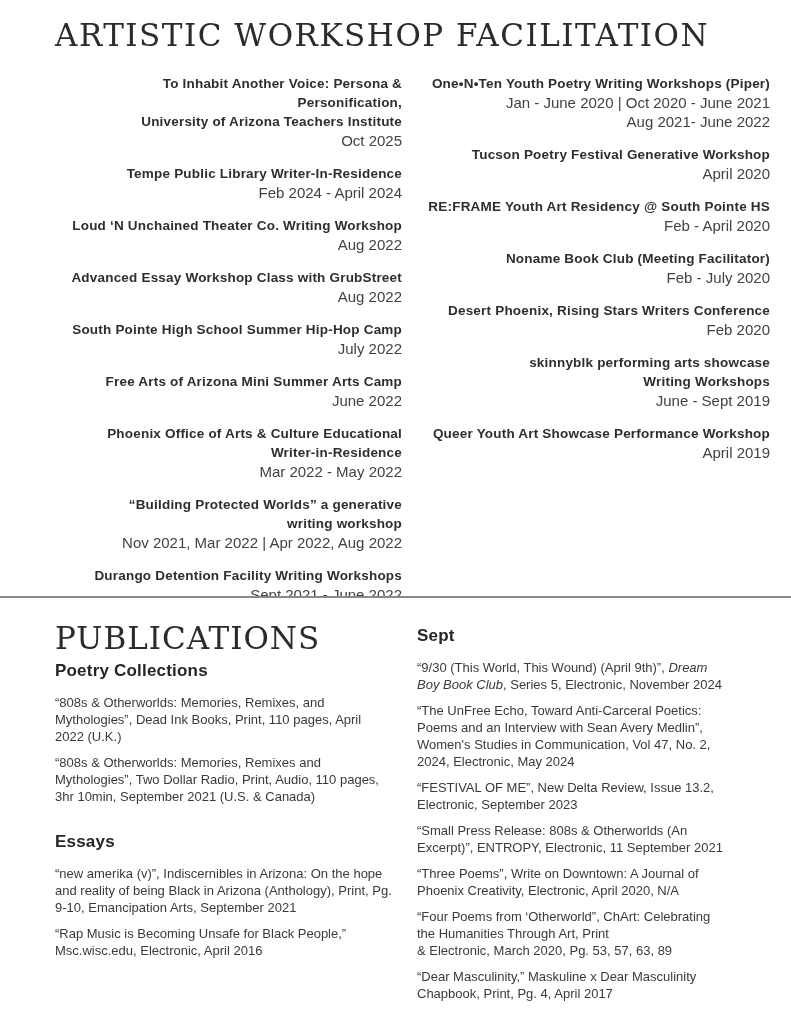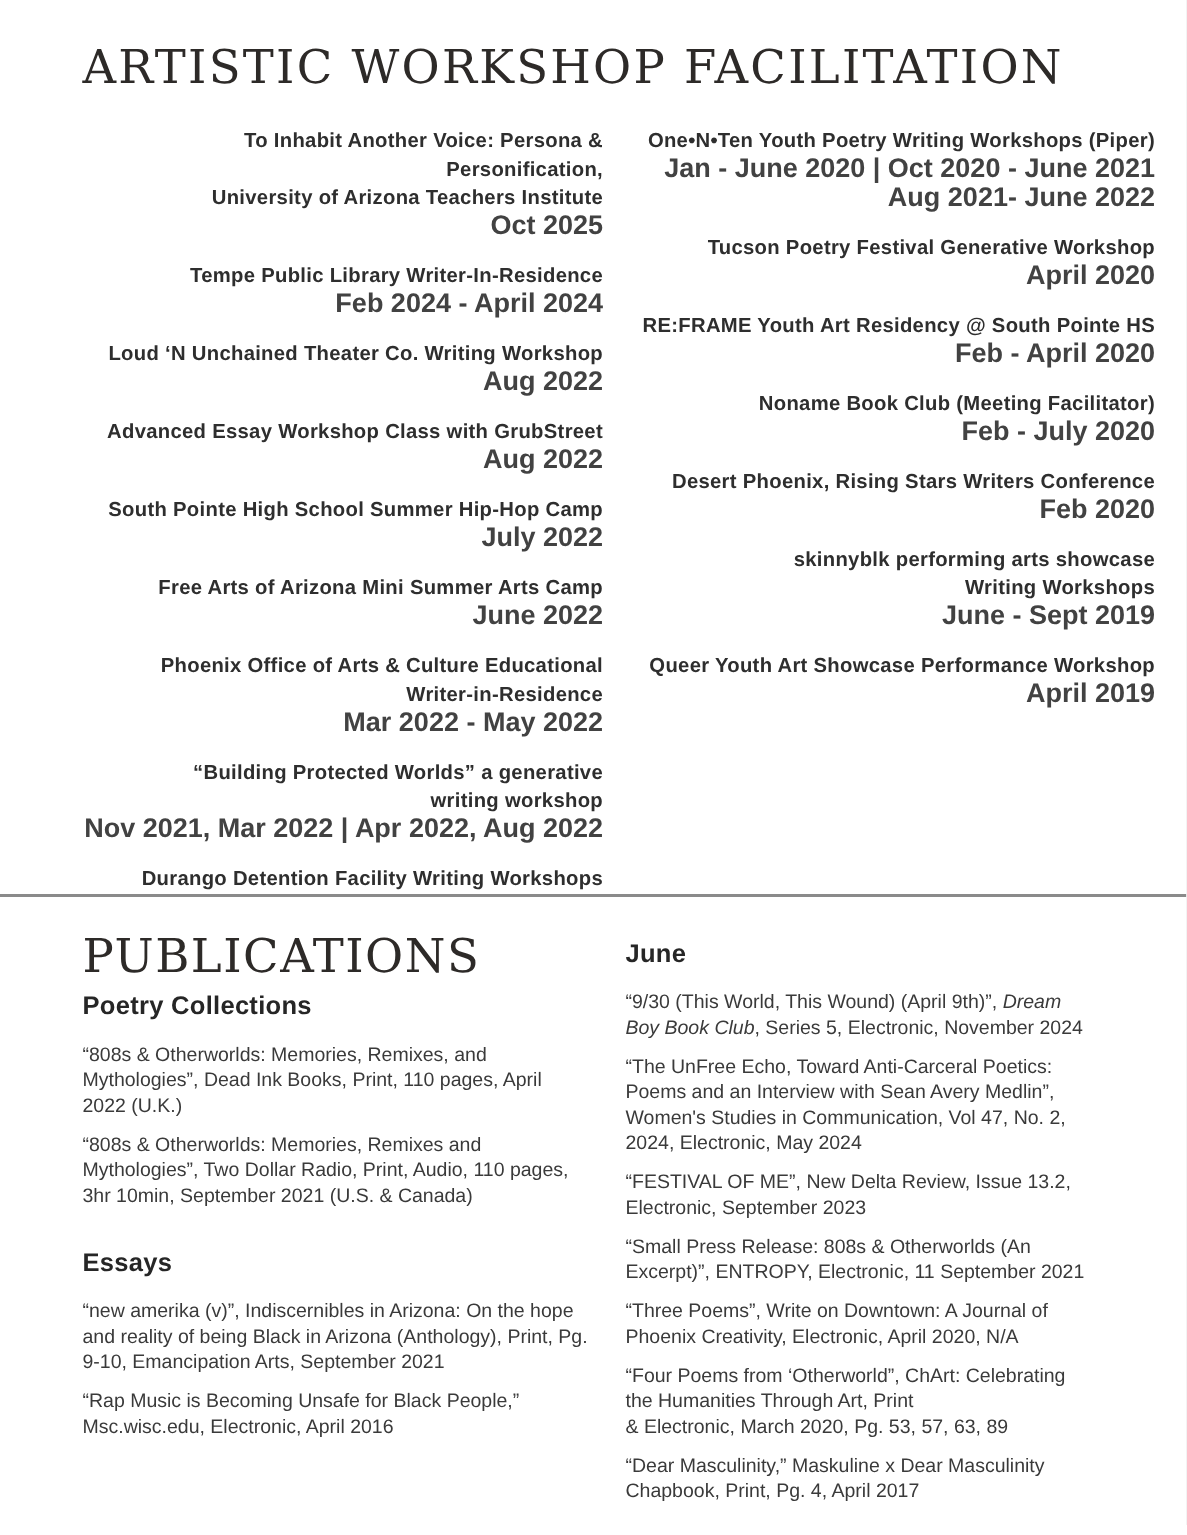--- a/index.html
+++ b/index.html
@@ -5,34 +5,34 @@
   :root{
     --text:#2e2e2e; --muted:#424242; --divider:#8a8a8a; --bg:#ffffff; --heading:#2d2a28;
   }
   *{margin:0;padding:0;box-sizing:border-box;}
   html,body{background:#e9e9e9;}
   .page{
     width:791px;height:1023px;background:var(--bg);margin:0 auto;position:relative;
     font-family:"Liberation Sans","DejaVu Sans",sans-serif;color:var(--text);overflow:hidden;
   }
   
-  .workshops{height:596px;padding:26px 21px 0 55px;overflow:hidden;}
+  .workshops{height:596px;padding:16px 21px 0 55px;overflow:hidden;}
   .display-title{
     font-family:"DejaVu Serif","Liberation Serif",serif;
     font-weight:500;font-size:31px;line-height:38px;letter-spacing:1.5px;
     color:var(--heading);
   }
   .workshops .display-title{margin-bottom:20px;}
   .ws-grid{display:grid;grid-template-columns:347px 1fr;column-gap:15px;}
   .ws-entry{margin-bottom:14px;text-align:right;}
   .ws-title{
     font-weight:700;font-size:13.5px;line-height:19px;letter-spacing:.2px;
     color:var(--text);white-space:pre-line;
   }
-  .ws-date{font-size:18px;line-height:19px;color:var(--muted);font-weight:bold;}
+  .ws-date{font-size:15px;line-height:19px;color:var(--muted);}
   
   .divider{border:none;height:2px;background:var(--divider);width:100%;}
   
   .pubs{display:grid;grid-template-columns:347px 1fr;column-gap:15px;padding:20px 21px 0 55px;}
   .pubs .display-title{line-height:40px;letter-spacing:1px;margin-bottom:2px;}
   .pub-heading{
     font-size:17px;font-weight:700;line-height:22px;color:#262626;margin-bottom:12px;letter-spacing:.2px;
   }
   .pub-heading.spaced{margin-top:26px;}
   .pub-col-right .pub-heading{margin-top:7px;}
@@ -146,21 +146,21 @@
       <div>
           <p class="pub-entry"><span>“new amerika (v)”, Indiscernibles in Arizona: On the hope
 and reality of being Black in Arizona (Anthology), Print, Pg.
 9-10, Emancipation Arts, September 2021</span></p>
           <p class="pub-entry"><span>“Rap Music is Becoming Unsafe for Black People,”
 Msc.wisc.edu, Electronic, April 2016</span></p>
         </div>
     </div>
 
     <div class="pub-col-right">
-      <h2 class="pub-heading">June</h2>
+      <h2 class="pub-heading">Sept</h2>
       <div>
           <p class="pub-entry"><span>“9/30 (This World, This Wound) (April 9th)”, </span><span class="it">Dream
 Boy Book Club</span><span>, Series 5, Electronic, November 2024</span></p>
           <p class="pub-entry"><span>“The UnFree Echo, Toward Anti-Carceral Poetics:
 Poems and an Interview with Sean Avery Medlin”,
 Women's Studies in Communication, Vol 47, No. 2,
 2024, Electronic, May 2024</span></p>
           <p class="pub-entry"><span>“FESTIVAL OF ME”, New Delta Review, Issue 13.2,
 Electronic, September 2023</span></p>
           <p class="pub-entry"><span>“Small Press Release: 808s &amp; Otherworlds (An

